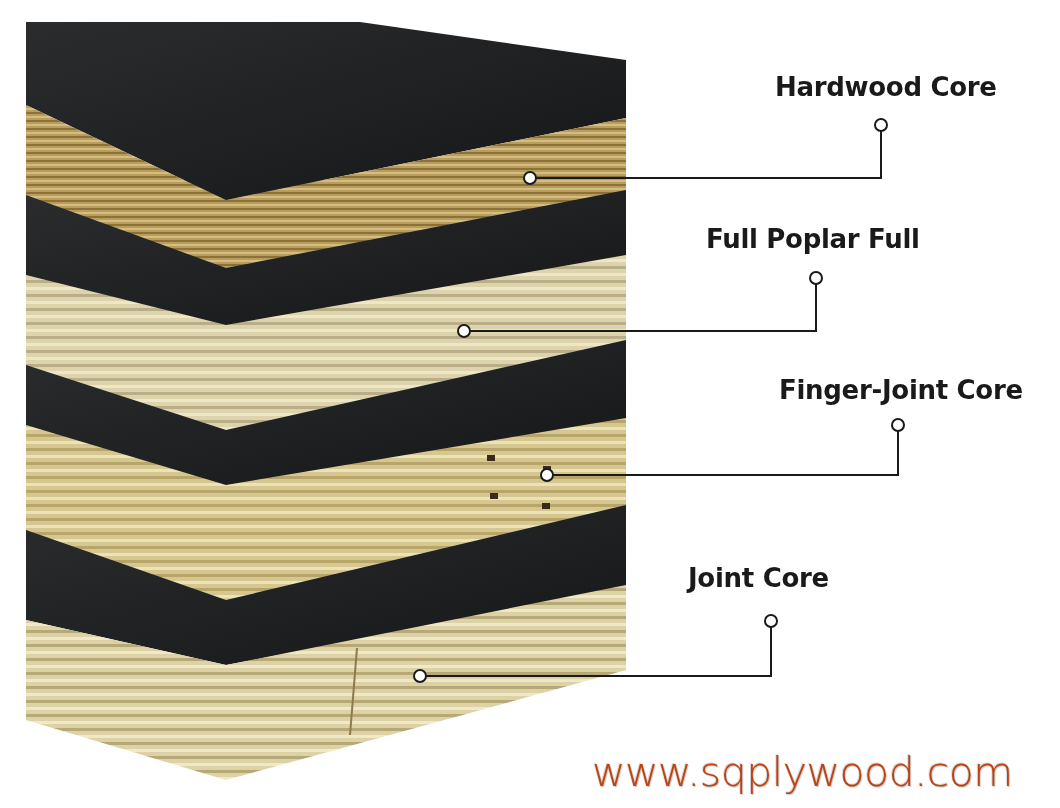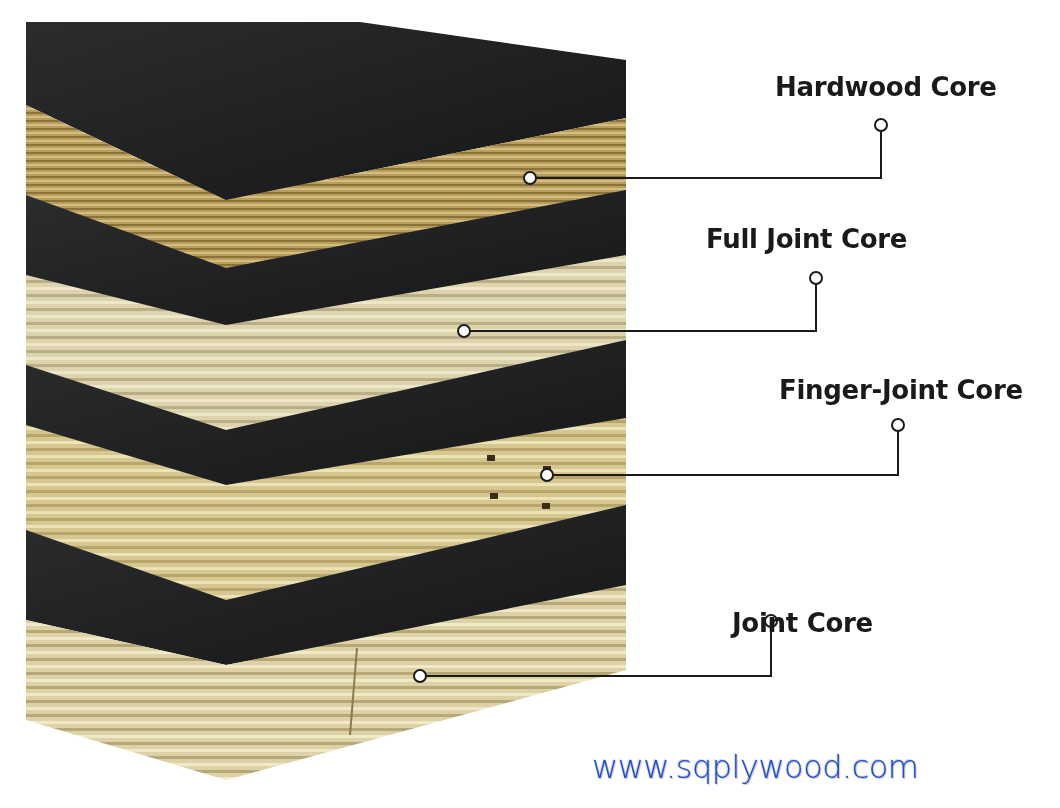--- a/index.html
+++ b/index.html
@@ -3,21 +3,21 @@
   <meta charset="utf-8">
   <style>
     html, body { margin: 0; padding: 0; background: #ffffff; }
     body { width: 1060px; height: 808px; position: relative; overflow: hidden; font-family: "DejaVu Sans", sans-serif; }
     .photo { position: absolute; left: 0; top: 0; width: 1060px; height: 808px; }
     .label {
       position: absolute; color: #1a1a1a; font-family: "DejaVu Sans", sans-serif;
       font-size: 26px; font-weight: 600; white-space: nowrap; letter-spacing: -0.3px;
     }
     .watermark {
-      position: absolute; left: 592px; top: 748px; font-size: 32px; color: #1d4ed8;
+      position: absolute; left: 592px; top: 748px; font-size: 41px; color: #c2410c;
       font-family: "DejaVu Sans", sans-serif; font-weight: 300; letter-spacing: -0.5px;
       text-shadow: 0 0 1px #b8b8b8, 1px 1px 1px #c8c8c8, -1px -1px 0 #e0e0e0;
     }
   </style>
 </head>
 <body>
 
 <svg class="photo" viewBox="0 0 1060 808" xmlns="http://www.w3.org/2000/svg">
   <defs>
     <linearGradient id="faceGrad" x1="0" y1="0" x2="1" y2="1">
@@ -93,17 +93,17 @@
     <circle cx="898" cy="425" r="6" fill="#ffffff"></circle>
   </g>
   <g stroke="#1a1a1a" stroke-width="2" fill="none">
     <polyline points="420,676 771,676 771,627"></polyline>
     <circle cx="420" cy="676" r="6" fill="#ffffff"></circle>
     <circle cx="771" cy="621" r="6" fill="#ffffff"></circle>
   </g>
 </svg>
 
 <div class="label" style="left:775px; top:72px;">Hardwood Core</div>
-<div class="label" style="left:706px; top:224px;">Full Joint Core</div>
+<div class="label" style="left:706px; top:224px;">Full Poplar Full</div>
 <div class="label" style="left:779px; top:375px;">Finger-Joint Core</div>
-<div class="label" style="left:732px; top:563px;margin-top:45px;">Joint Core</div>
+<div class="label" style="left:688px; top:563px;">Joint Core</div>
 
 <div class="watermark">www.sqplywood.com</div>
 
 </body></html>

